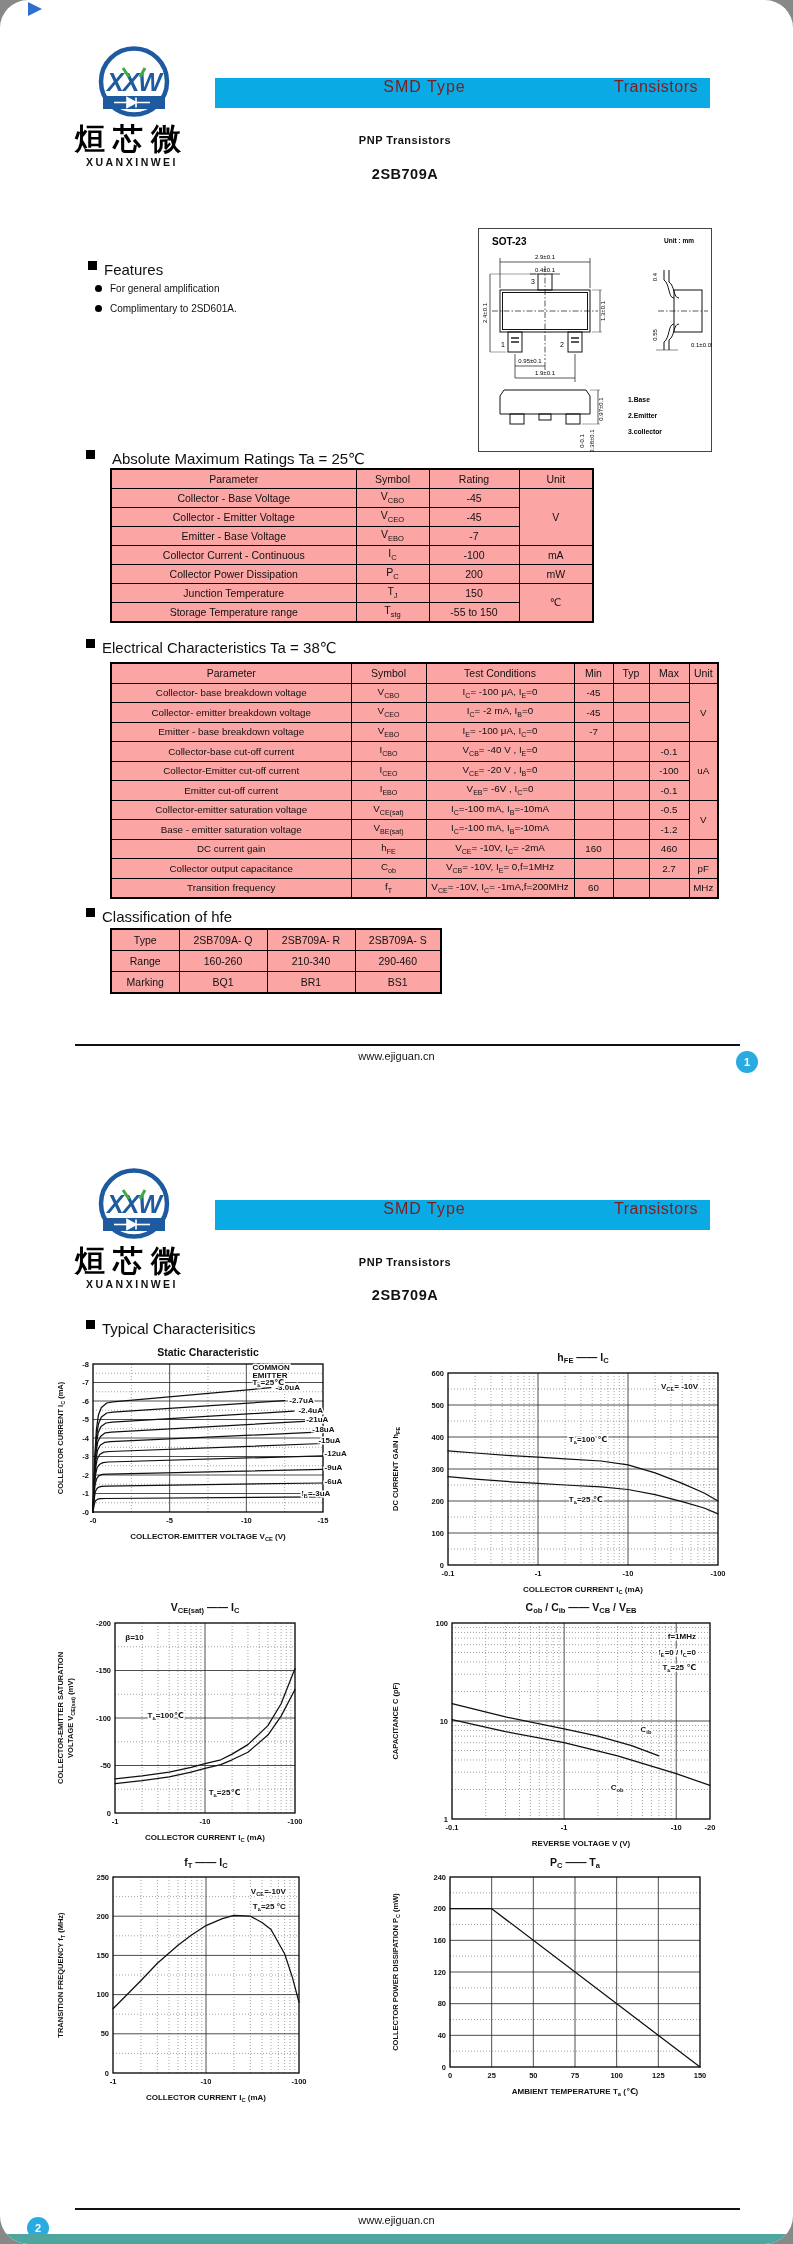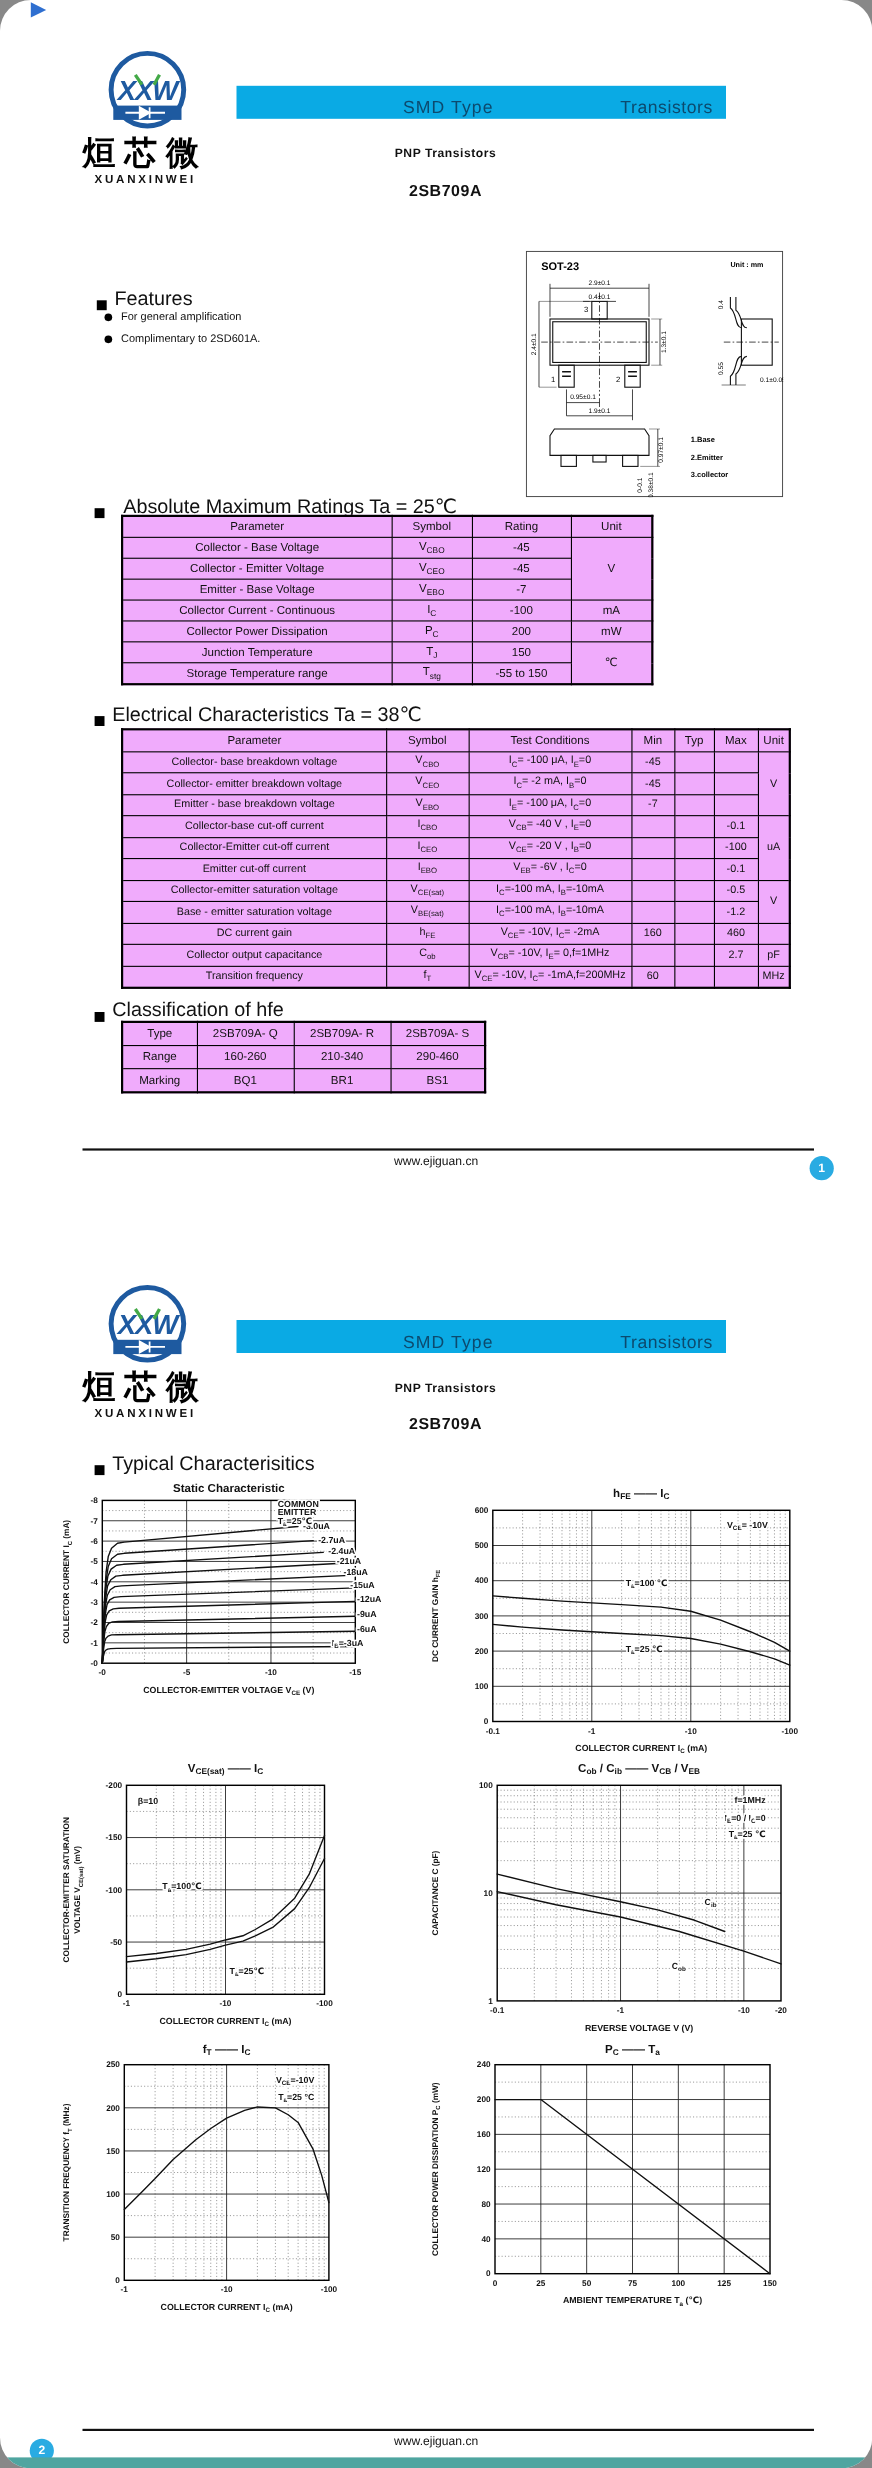--- a/index.html
+++ b/index.html
@@ -1,28 +1,28 @@
 <!DOCTYPE html>
 <html><head>
 <meta charset="utf-8">
 <style>
   html,body{margin:0;padding:0;background:#888;}
   #doc{position:relative;width:793px;height:2244px;background:#fff;margin:0 auto;
        font-family:"Liberation Sans","DejaVu Sans",sans-serif;color:#111;overflow:hidden;border-radius:28px;}
   .abs{position:absolute;}
-  .banner{background:#0aaae4;color:#0c4a6e;display:flex;align-items:flex-end;height:30px;width:445px;left:215px;}
+  .banner{background:#0aaae4;color:#7f1d1d;display:flex;align-items:flex-start;height:30px;width:495px;left:215px;}
   .banner .bl{position:absolute;left:34%;font-size:16px;letter-spacing:1px;}
   .banner .br{margin-left:auto;padding-right:12px;font-size:16px;letter-spacing:.5px;}
   .doctitle{left:160px;width:490px;text-align:center;font-weight:bold;font-size:11px;letter-spacing:.5px;}
   .partno{left:160px;width:490px;text-align:center;font-weight:bold;font-size:14.5px;letter-spacing:.5px;}
-  .heading{display:flex;align-items:flex-end;gap:7px;font-size:18px;}
+  .heading{display:flex;align-items:flex-start;gap:7px;font-size:15px;}
   .sq{width:9px;height:9px;background:#000;flex:0 0 auto;}
   .feat{display:flex;align-items:center;gap:8px;font-size:10px;}
   .dot{width:7px;height:7px;border-radius:50%;background:#000;flex:0 0 auto;}
-  table.dtable{border-collapse:collapse;table-layout:fixed;border:2px solid #000;background:#f0abfc;}
+  table.dtable{border-collapse:collapse;table-layout:fixed;border:2px solid #000;background:#fca5a5;}
   table.dtable td{border:1px solid #000;text-align:center;vertical-align:middle;
                   padding:1px 3px;height:16px;line-height:1.15;overflow:hidden;white-space:nowrap;}
   table.t1{width:482px;font-size:10.5px;}
   table.t2{width:607px;font-size:9.8px;}
   table.t2 td{height:16.5px;}
   table.t3{width:330px;font-size:10.5px;}
   table.t3 td{height:18px;margin-top:11px;}
   td.l{text-align:left;padding-left:6px;}
   td.hd{font-size:10.5px;}
   sub{font-size:72%;}

